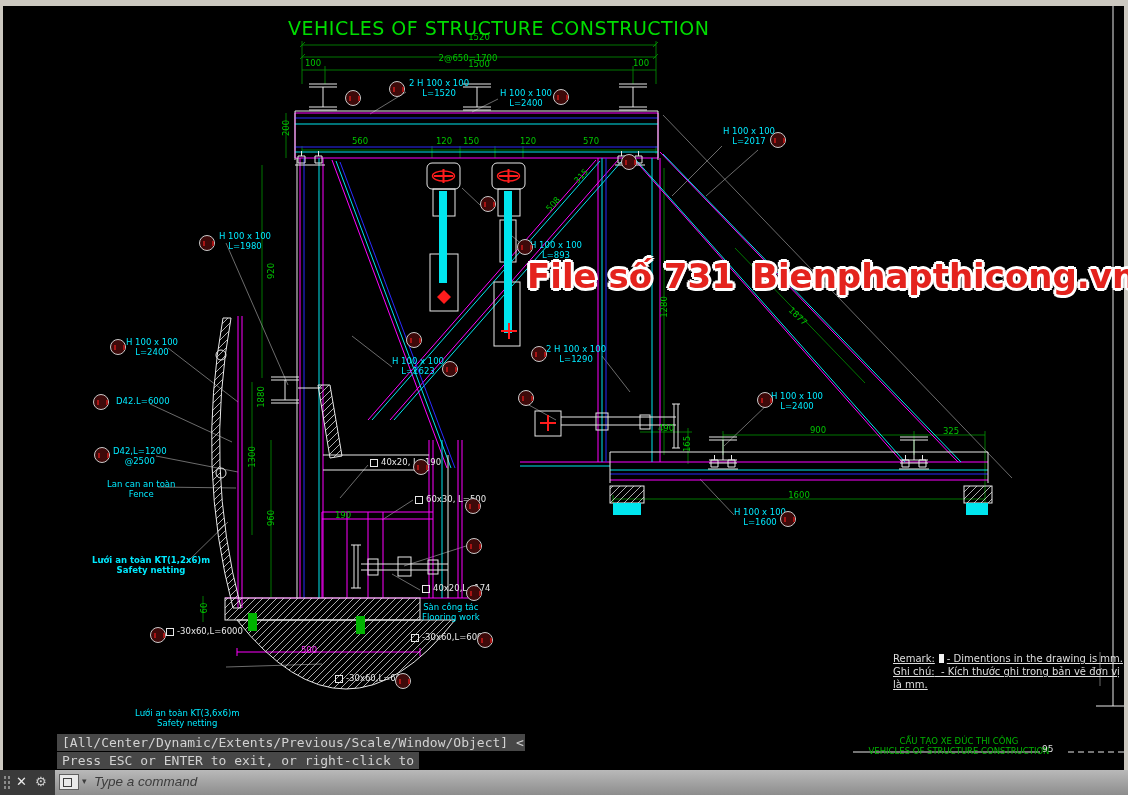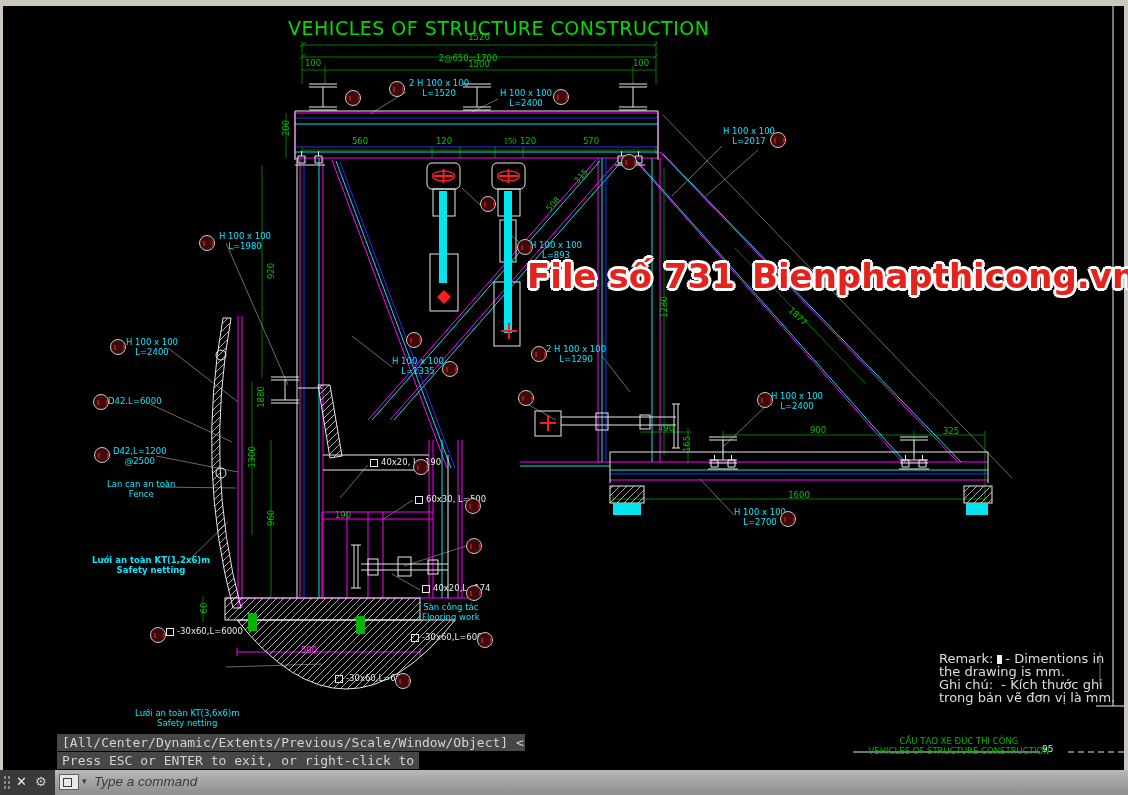--- a/index.html
+++ b/index.html
@@ -28,21 +28,21 @@
   #page-title{position:absolute;left:288px;top:17px;font-size:19px;letter-spacing:.5px;
               color:#00dc00;z-index:3;}
 
   .wm{position:absolute;z-index:50;font-weight:bold;color:#e4231d;
       text-shadow:-2px -2px 0 #fff,2px -2px 0 #fff,-2px 2px 0 #fff,2px 2px 0 #fff,
                   -3px 0 0 #fff,3px 0 0 #fff,0 -3px 0 #fff,0 3px 0 #fff;}
   #wm-file{left:527px;top:256px;font-size:34px;}
   #wm-site{left:752px;top:256px;font-size:34px;}
   #wm-zalo{left:22px;top:732px;font-size:43px;z-index:51;}
 
-  .remark{position:absolute;left:939px;top:652px;z-index:3;color:#dedede;font-size:13px;line-height:13px;}
+  .remark{position:absolute;left:893px;top:652px;z-index:3;color:#dedede;font-size:10px;line-height:13px;text-decoration:underline;}
   .rbox{display:inline-block;width:5px;height:9px;background:#f2f2f2;margin:0 3px -1px 4px;}
 
   .footer-green{position:absolute;left:853px;top:736px;width:212px;text-align:center;z-index:3;
                 color:#00b400;font-size:8.5px;line-height:10px;}
   #sheet-page{position:absolute;left:1042px;top:744px;color:#ddd;font-size:9px;z-index:3;}
 
   .cmdbar{position:absolute;left:57px;background:#474747;color:#d2d2d2;z-index:6;
           font-family:"DejaVu Sans Mono",monospace;font-size:13px;line-height:17px;
           padding:0 5px;overflow:hidden;white-space:nowrap;height:17px;}
   #cmd1{top:716px;width:494px;}
@@ -219,21 +219,21 @@
       </div>
       <div class="ann g" style="left: 286px; top: 128px; transform: translate(-50%, -50%) rotate(-90deg);">
         <div>200</div>
       </div>
       <div class="ann g" style="left: 360px; top: 141px; transform: translate(-50%, -50%);">
         <div>560</div>
       </div>
       <div class="ann g" style="left: 444px; top: 141px; transform: translate(-50%, -50%);">
         <div>120</div>
       </div>
-      <div class="ann g" style="left: 510px; top: 141px; transform: translate(-50%, -50%); font-family: Liberation Serif, serif;">
+      <div class="ann g" style="left: 471px; top: 141px; transform: translate(-50%, -50%);">
         <div>150</div>
       </div>
       <div class="ann g" style="left: 528px; top: 141px; transform: translate(-50%, -50%);">
         <div>120</div>
       </div>
       <div class="ann g" style="left: 591px; top: 141px; transform: translate(-50%, -50%); text-align: center;">
         <div>570</div>
       </div>
       <div class="ann g" style="left: 271px; top: 271px; transform: translate(-50%, -50%) rotate(-90deg);">
         <div>920</div>
@@ -294,43 +294,43 @@
       <div class="ann c" style="left: 723px; top: 126px;">
         <div>H 100 x 100</div>
         <div>L=2017</div>
       </div>
       <div class="ann c" style="left: 530px; top: 240px;">
         <div>H 100 x 100</div>
         <div>L=893</div>
       </div>
       <div class="ann c" style="left: 392px; top: 356px;">
         <div>H 100 x 100</div>
-        <div>L=1335</div>
+        <div>L=1623</div>
       </div>
       <div class="ann c" style="left: 546px; top: 344px;">
         <div>2 H 100 x 100</div>
         <div>L=1290</div>
       </div>
       <div class="ann c" style="left: 771px; top: 391px;">
         <div>H 100 x 100</div>
         <div>L=2400</div>
       </div>
       <div class="ann c" style="left: 734px; top: 507px;">
         <div>H 100 x 100</div>
-        <div>L=2700</div>
+        <div>L=1600</div>
       </div>
       <div class="ann c" style="left: 219px; top: 231px;">
         <div>H 100 x 100</div>
         <div>L=1980</div>
       </div>
       <div class="ann c" style="left: 126px; top: 337px;">
         <div>H 100 x 100</div>
         <div>L=2400</div>
       </div>
-      <div class="ann c" style="left: 108px; top: 396px;">
+      <div class="ann c" style="left: 108px; top: 396px; padding-left: 8px;">
         <div>D42.L=6000</div>
       </div>
       <div class="ann c" style="left: 113px; top: 446px;">
         <div>D42,L=1200</div>
         <div>@2500</div>
       </div>
       <div class="ann c" style="left: 107px; top: 479px;">
         <div>Lan can an toàn</div>
         <div>Fence</div>
       </div>

